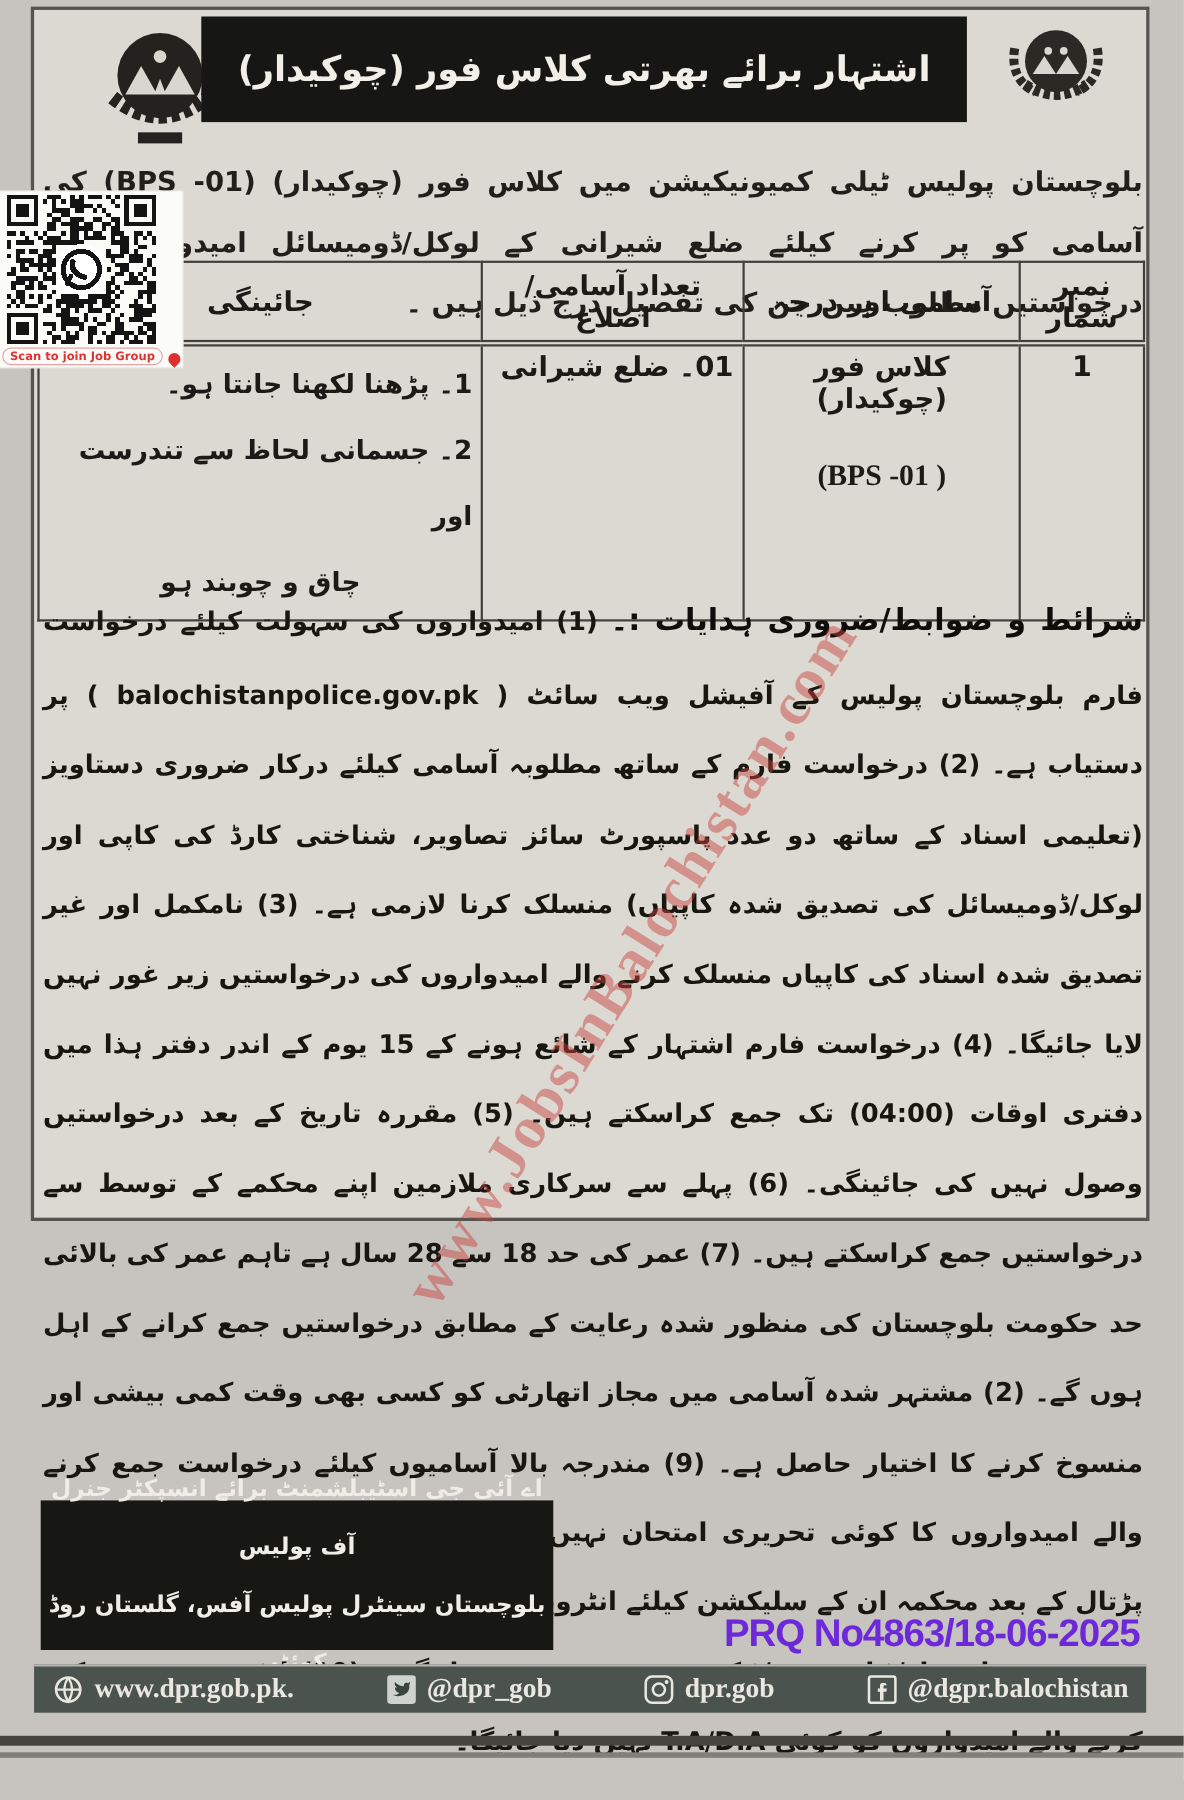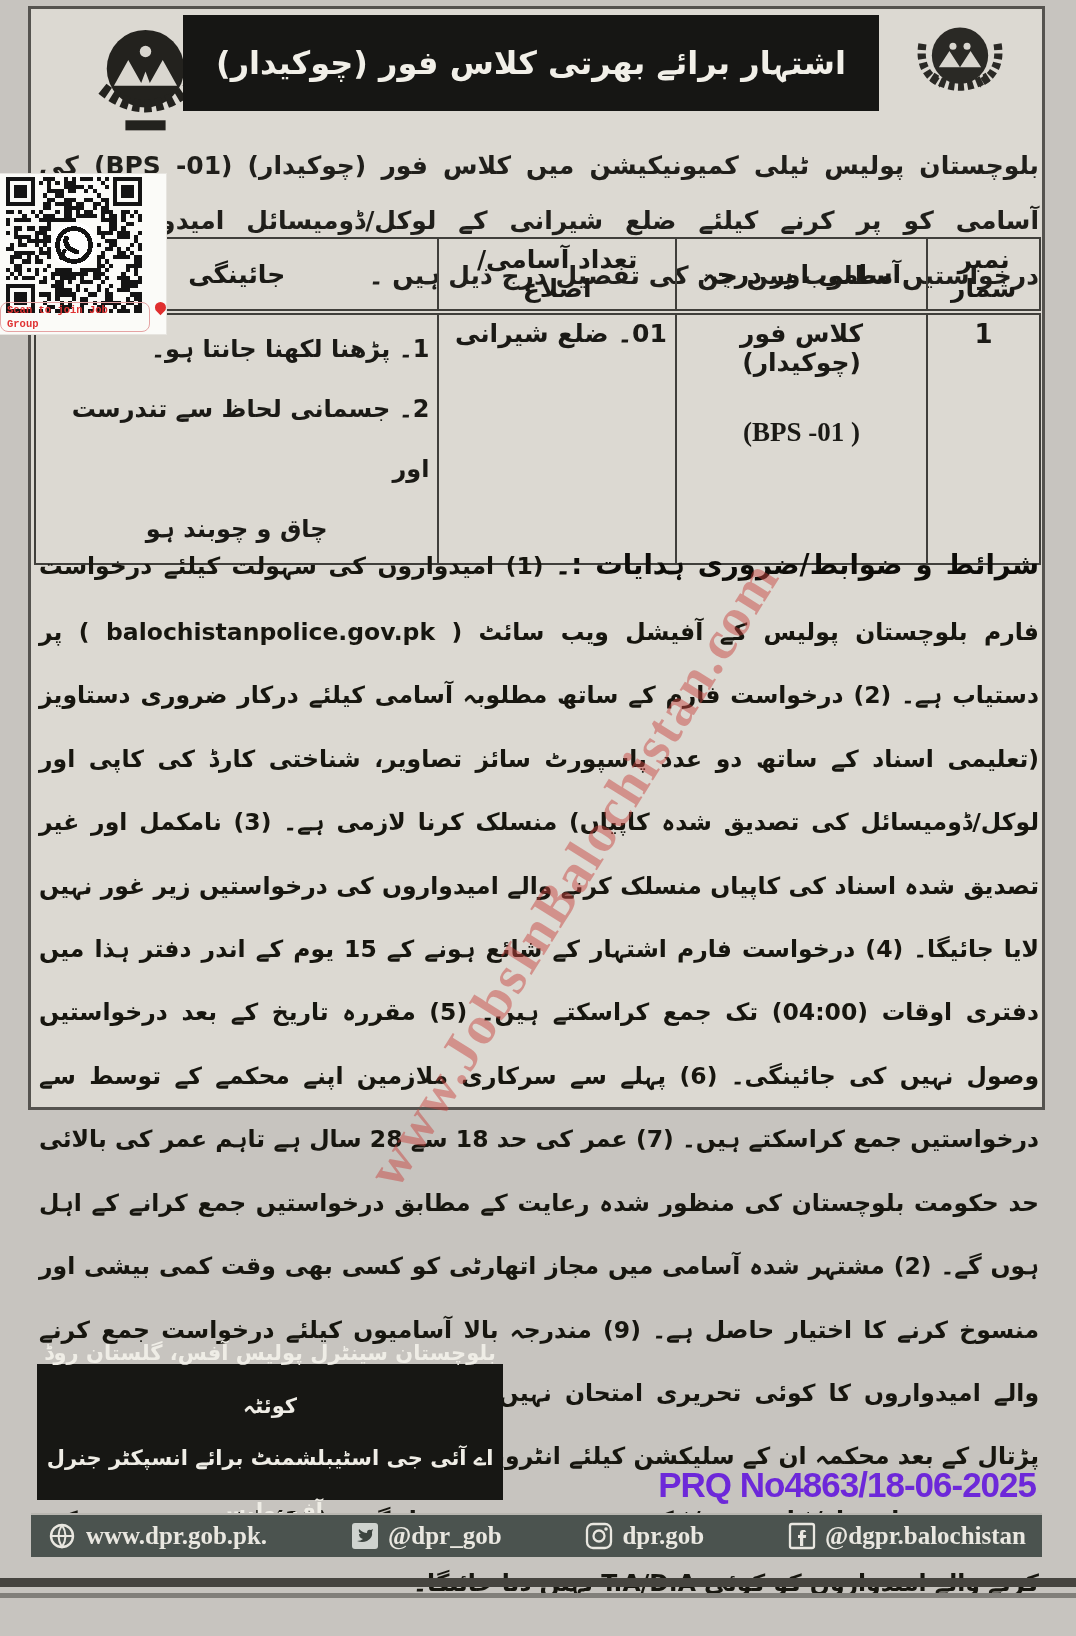--- a/index.html
+++ b/index.html
@@ -21,22 +21,22 @@
   .logo-right{left:858px;top:2px;width:142px;height:108px;}
 
   
   .intro{position:absolute;left:8px;top:104px;width:1000px;direction:rtl;
          text-align:justify;font-size:25px;font-weight:bold;line-height:2.2;color:#201f1b;}
 
   
   .qr-block{position:absolute;left:-30px;top:168px;width:166px;height:160px;background:#fbfbf8;
             z-index:6;box-shadow:0 0 0 1px #e7e5e0;}
   .qr-block svg{position:absolute;left:6px;top:3px;}
-  .qr-caption{position:absolute;left:0;bottom:2px;width:100%;display:flex;align-items:flex-start;
-              justify-content:center;gap:5px;font-family:Liberation Mono, monospace;}
+  .qr-caption{position:absolute;left:0;bottom:2px;width:100%;display:flex;align-items:flex-end;
+              justify-content:center;gap:5px;}
   .qr-caption span{color:#e03434;font-size:10.5px;font-weight:bold;border:1px solid #e5a3a3;
                    border-radius:8px;padding:0 6px;line-height:14px;}
   .pin{width:11px;height:11px;background:#e02f2f;border-radius:50% 50% 50% 0;
        transform:rotate(-45deg);display:inline-block;}
 
   
   table.jobs{position:absolute;left:3px;top:228px;width:1007px;border-collapse:collapse;
              direction:rtl;table-layout:fixed;color:#1b1a16;}
   table.jobs th,table.jobs td{border:2px solid #403f3b;padding:4px 8px;vertical-align:top;}
   table.jobs th{font-size:25px;font-weight:bold;text-align:center;height:62px;
@@ -152,22 +152,22 @@
         <span>(4) درخواست فارم اشتہار کے شائع ہونے کے 15 یوم کے اندر دفتر ہذا میں دفتری اوقات (04:00) تک جمع کراسکتے ہیں۔</span>
         <span>(5) مقررہ تاریخ کے بعد درخواستیں وصول نہیں کی جائینگی۔</span>
         <span>(6) پہلے سے سرکاری ملازمین اپنے محکمے کے توسط سے درخواستیں جمع کراسکتے ہیں۔</span>
         <span>(7) عمر کی حد 18 سے 28 سال ہے تاہم عمر کی بالائی حد حکومت بلوچستان کی منظور شدہ رعایت کے مطابق درخواستیں جمع کرانے کے اہل ہوں گے۔</span>
         <span>(2) مشتہر شدہ آسامی میں مجاز اتھارٹی کو کسی بھی وقت کمی بیشی اور منسوخ کرنے کا اختیار حاصل ہے۔</span>
         <span>(9) مندرجہ بالا آسامیوں کیلئے درخواست جمع کرنے والے امیدواروں کا کوئی تحریری امتحان نہیں ہوگا تاہم ان کے درخواستوں کے جانچ پڑتال کے بعد محکمہ ان کے سلیکشن کیلئے انٹرویو کا اہتمام کرے گی۔ جس کی اطلاع بعد میں بذریعہ اشتہار/ٹیلی فون/ٹیکسٹ میسیج پر دی جائیگی۔</span>
         <span>(10) انٹرویو میں شرکت کرنے والے امیدواروں کو کوئی T.A/D.A نہیں دیا جائیگا۔</span>
       </p>
 
       <div class="sig-box">
+        <div>اے آئی جی اسٹیبلشمنٹ برائے انسپکٹر جنرل آف پولیس</div>
         <div>بلوچستان سینٹرل پولیس آفس، گلستان روڈ کوئٹہ</div>
-        <div>اے آئی جی اسٹیبلشمنٹ برائے انسپکٹر جنرل آف پولیس</div>
       </div>
 
       <div class="prq">PRQ No4863/18-06-2025</div>
 
       <div class="footer-bar">
         <div class="footer-item">
           <svg width="30" height="30" viewBox="0 0 30 30">
             <circle cx="15" cy="15" r="11" fill="none" stroke="#e9e7e0" stroke-width="2.4"></circle>
             <path d="M15 4 Q8 15 15 26 Q22 15 15 4 M4.5 15 H25.5" fill="none" stroke="#e9e7e0" stroke-width="2"></path>
           </svg>

